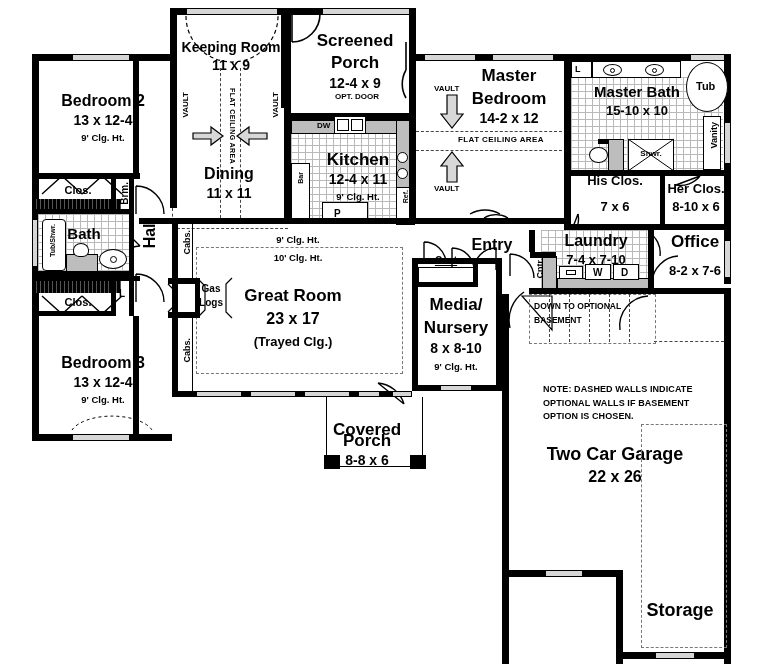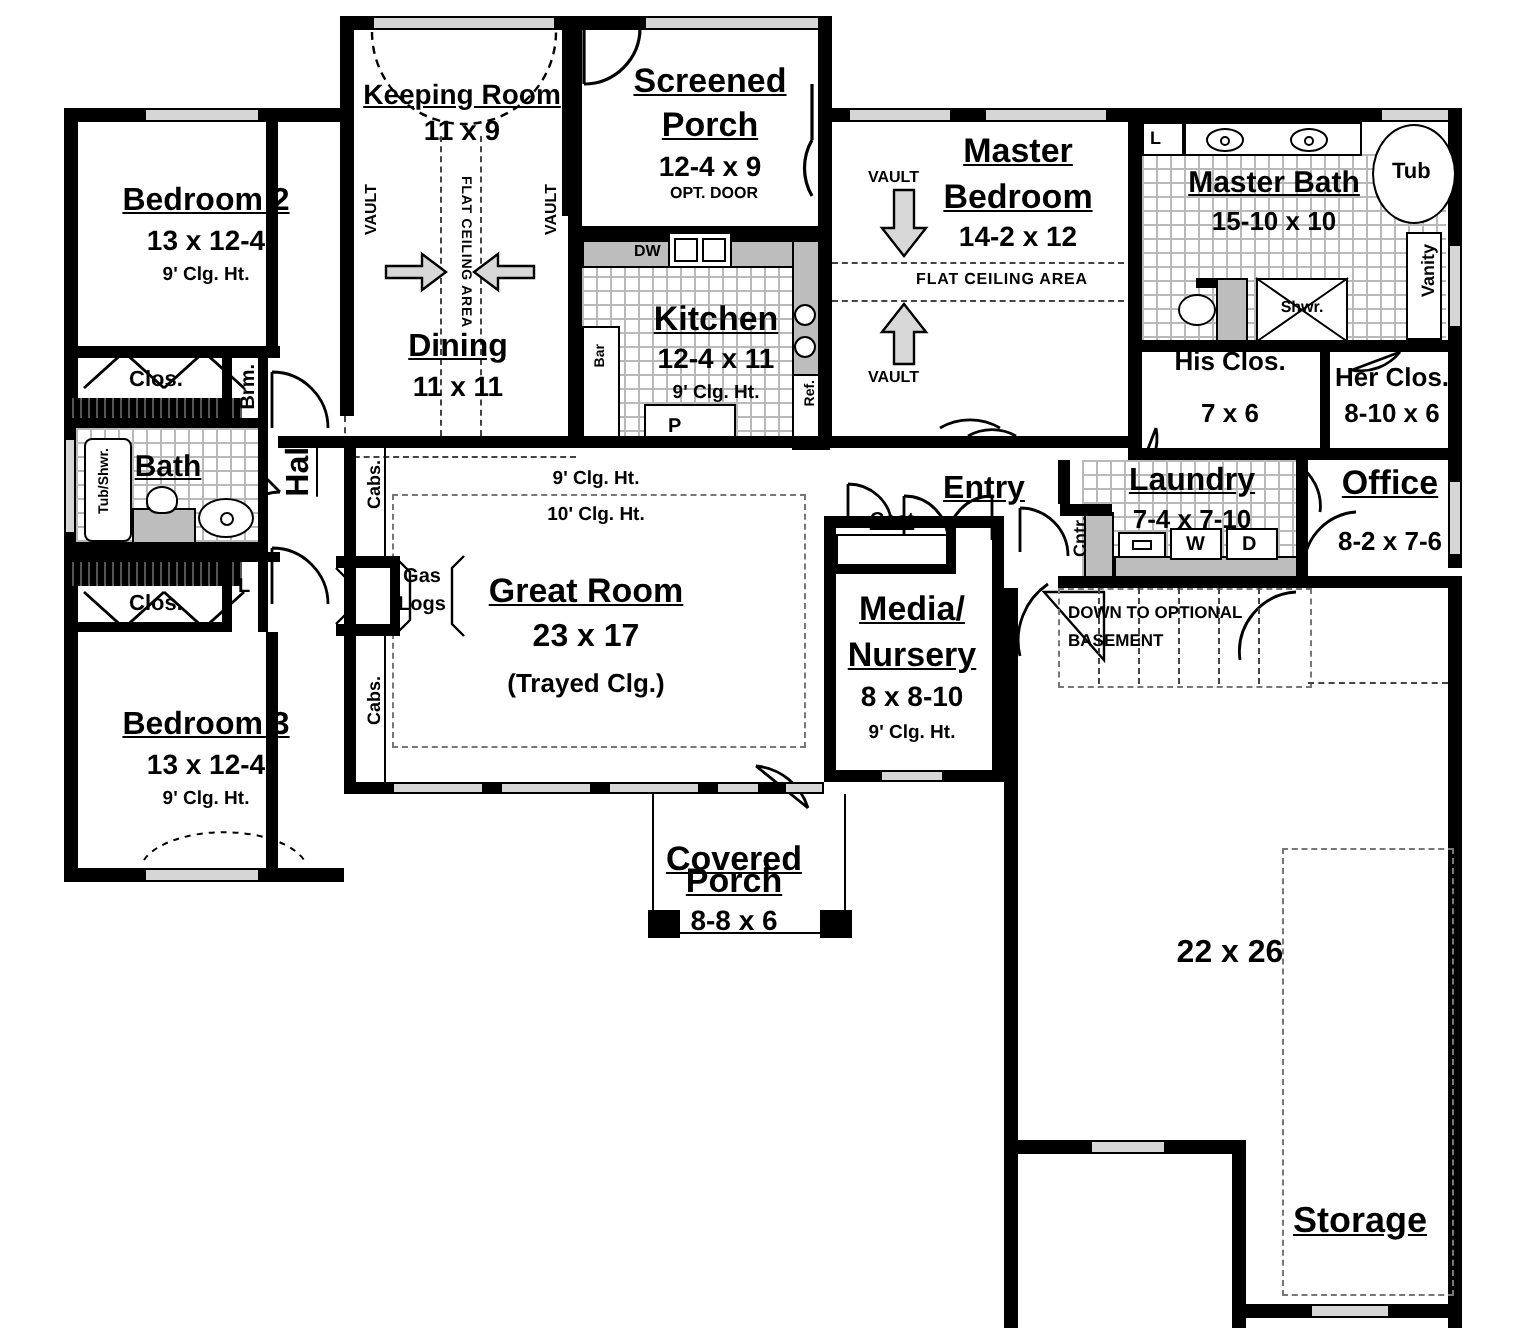--- a/index.html
+++ b/index.html
@@ -8,21 +8,21 @@
     position:relative;
     width:763px;height:664px;
     background:#ffffff;
     overflow:hidden;
   }
   
   .wall{position:absolute;background:#000;}
   .thin{position:absolute;background:#000;}
   .lbl{position:absolute;color:#000;white-space:nowrap;font-weight:bold;line-height:1.12;}
   .lbl.c{transform:translateX(-50%);text-align:center;}
-  .nm{font-size:16px;text-decoration:underline;}
+  .nm{font-size:16px;}
   .nm.big{font-size:17px;}
   .dim{font-size:14px;}
   .sub{font-size:9.5px;}
   .tiny{font-size:8px;}
   .micro{font-size:7px;}
   .note{font-size:9px;line-height:1.5;font-weight:bold;letter-spacing:.1px;}
   .vert{writing-mode:vertical-rl;transform:rotate(180deg);}
   .vert2{writing-mode:vertical-rl;}
   .dash{position:absolute;}
   .dash-h{border-top:1px dashed #444;}
@@ -370,21 +370,27 @@
   <div class="thin" style="left:326px;top:466px;width:97px;height:1px;"></div>
 
   <div class="wall" style="left:502px;top:294px;width:7px;height:370px;"></div>
   <div class="wall" style="left:502px;top:570px;width:120px;height:7px;"></div>
   <div class="win" style="left:545px;top:570px;width:38px;height:7px;"></div>
   <div class="wall" style="left:616px;top:570px;width:7px;height:94px;"></div>
   <div class="wall" style="left:724px;top:294px;width:7px;height:370px;"></div>
   <div class="wall" style="left:616px;top:652px;width:115px;height:7px;"></div>
   <div class="win" style="left:655px;top:652px;width:40px;height:7px;"></div>
 
-
+  <div class="lbl note" style="left:543px;top:383px;">
+    <div>NOTE: DASHED WALLS INDICATE</div>
+    <div>OPTIONAL WALLS IF BASEMENT</div>
+    <div>OPTION IS CHOSEN.</div>
+  </div>
+
+  <div class="lbl c nm big" style="left:615px;top:444px;font-size:18px;">Two Car Garage</div>
   <div class="lbl c dim" style="left:615px;top:468px;font-size:16px;">22 x 26</div>
   <div class="dashbox" style="left:641px;top:424px;width:84px;height:222px;"></div>
 
   <div class="lbl c nm big" style="left:680px;top:600px;font-size:18px;">Storage</div>
 
   <div class="dashbox" style="left:529px;top:294px;width:125px;height:48px;"></div>
   <div class="dash dash-v" style="left:549px;top:294px;height:48px;"></div>
   <div class="dash dash-v" style="left:569px;top:294px;height:48px;"></div>
   <div class="dash dash-v" style="left:589px;top:294px;height:48px;"></div>
   <div class="dash dash-v" style="left:609px;top:294px;height:48px;"></div>

